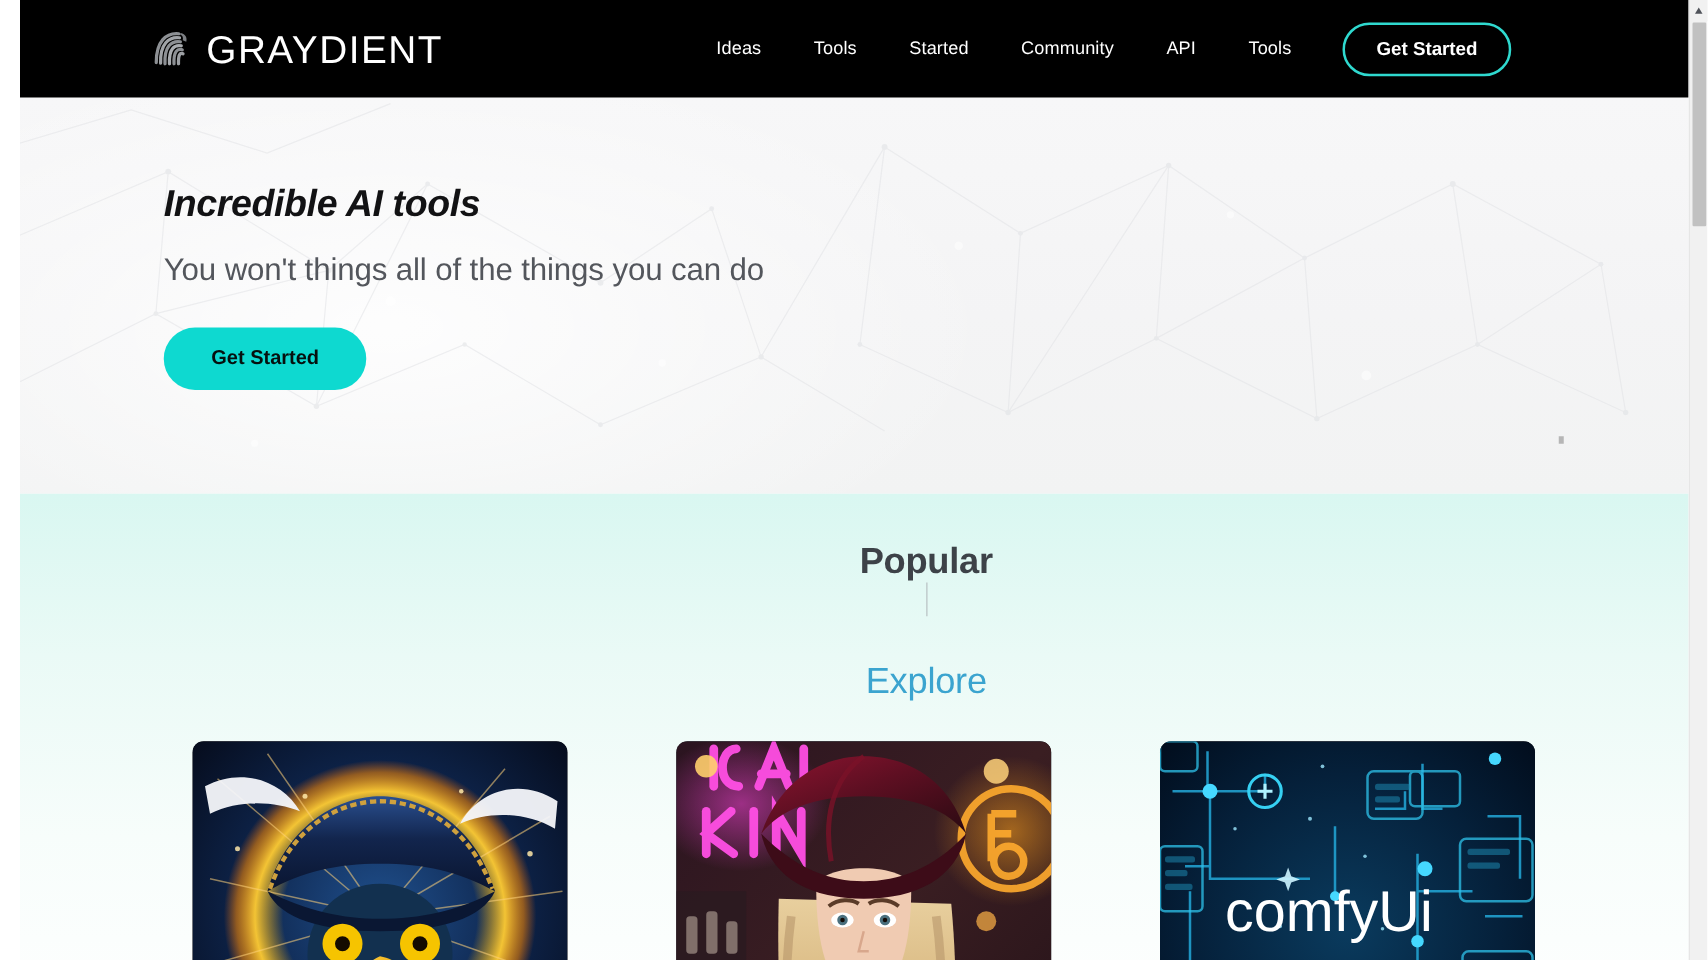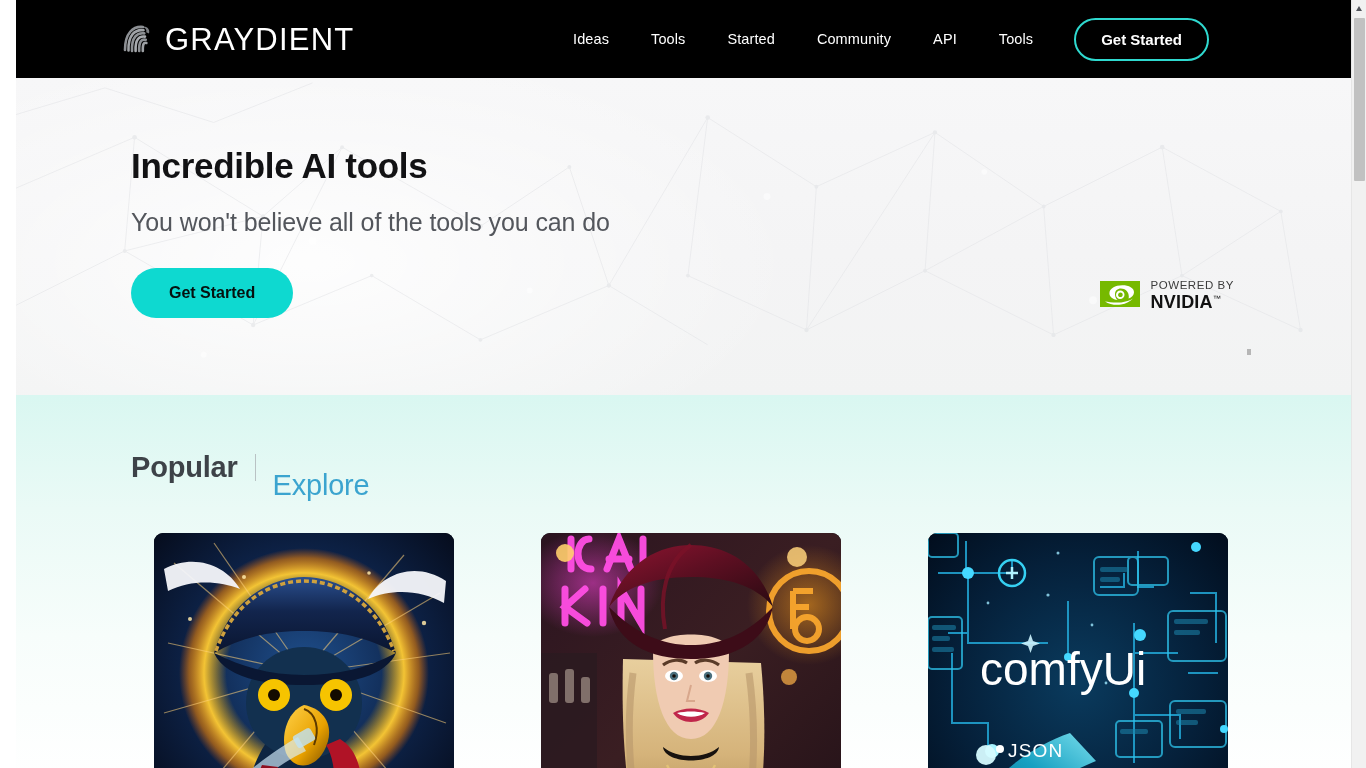--- a/index.html
+++ b/index.html
@@ -100,25 +100,26 @@
     opacity: .55;
     pointer-events: none;
   }
   .hero-inner {
     position: relative;
     padding-left: 115px;
     padding-top: 69px;
     z-index: 2;
   }
   .hero h1 {
-    font-size: 35px;
+    font-size: 30px;
     font-weight: bold;
     color: #121214;
     letter-spacing: -.3px;
     line-height: 1.1;
+    font-style: italic;
   }
   .hero .sub {
     margin-top: 22px;
     font-size: 25px;
     color: #53565c;
     font-weight: 400;
     letter-spacing: -.1px;
   }
   .btn-cta {
     margin-top: 31px;
@@ -172,20 +173,21 @@
     background: linear-gradient(180deg, #d9f7f1 0%, #eafaf6 26%, #f7fdfb 55%, #ffffff 88%);
     min-height: 373px;
     padding-top: 0;
   }
   .sec-head {
     display: flex;
     align-items: center;
     padding-left: 115px;
     padding-top: 38px;
     gap: 0px;
+    flex-direction: column;
   }
   .sec-head .tab-active {
     font-size: 29px;
     font-weight: bold;
     color: #3d4248;
     letter-spacing: -.2px;
     cursor: pointer;
   }
   .sec-head .divider {
     width: 1px;
@@ -334,38 +336,24 @@
             <circle cx="520" cy="215" r="3"></circle>
           <circle cx="760" cy="120" r="3.5"></circle>
             <circle cx="1090" cy="225" r="4"></circle>
           <circle cx="190" cy="280" r="3"></circle>
             <circle cx="980" cy="95" r="3"></circle>
         </g>
       </svg>
 
       <div class="hero-inner">
         <h1>Incredible AI tools</h1>
-        <p class="sub">You won't believe all of the tools you can do</p>
+        <p class="sub">You won't things all of the things you can do</p>
         <button class="btn-cta">Get Started</button>
       </div>
 
-      <div class="nvidia">
-        <span class="nvidia-eye">
-          <svg viewBox="0 0 44 30" xmlns="http://www.w3.org/2000/svg">
-            <rect x="2" y="2" width="40" height="26" fill="#76b900"></rect>
-            <path d="M17 15.2c0-3.4 2.6-5.6 5.8-5.6 4.6 0 8 3.3 8 7.9 0 .7-.1 1.4-.2 2 3.3-1.3 5.4-3.6 5.4-6.3 0-4.3-5-7-11.6-7-7.3 0-13 3.4-13 8 0 3.6 3.4 6.1 8.2 6.7-1.7-1.2-2.6-3.2-2.6-5.7z" fill="#ffffff"></path>
-            <path d="M22.3 11.6c2.4 0 4.2 1.7 4.2 4.1 0 2.5-1.9 4.3-4.4 4.3-2.3 0-4.1-1.7-4.1-4 0-2.5 1.9-4.4 4.3-4.4zm.1 1.9c-1.3 0-2.3 1-2.3 2.4 0 1.3 1 2.2 2.2 2.2 1.4 0 2.4-1 2.4-2.4 0-1.3-1-2.2-2.3-2.2z" fill="#ffffff"></path>
-            <path d="M7 22.5c4 2.6 10 4 16 3.1 5-.7 9.4-3 12-6-3.2 2-7.3 3.4-11.8 3.8-6.6.6-12.4-.3-16.2-.9z" fill="#ffffff"></path>
-          </svg>
-        </span>
-        <span class="nvidia-txt">
-          <span class="pb">POWERED BY</span><br>
-          <span class="nv"><span>NVIDIA</span><sup>™</sup></span>
-        </span>
-      </div>
       <span class="cursor-dot"></span>
     </section>
 
     <section class="popular">
       <div class="sec-head">
         <span class="tab-active">Popular</span>
         <span class="divider"></span>
         <a class="tab-link" href="#">Explore</a>
       </div>
 

